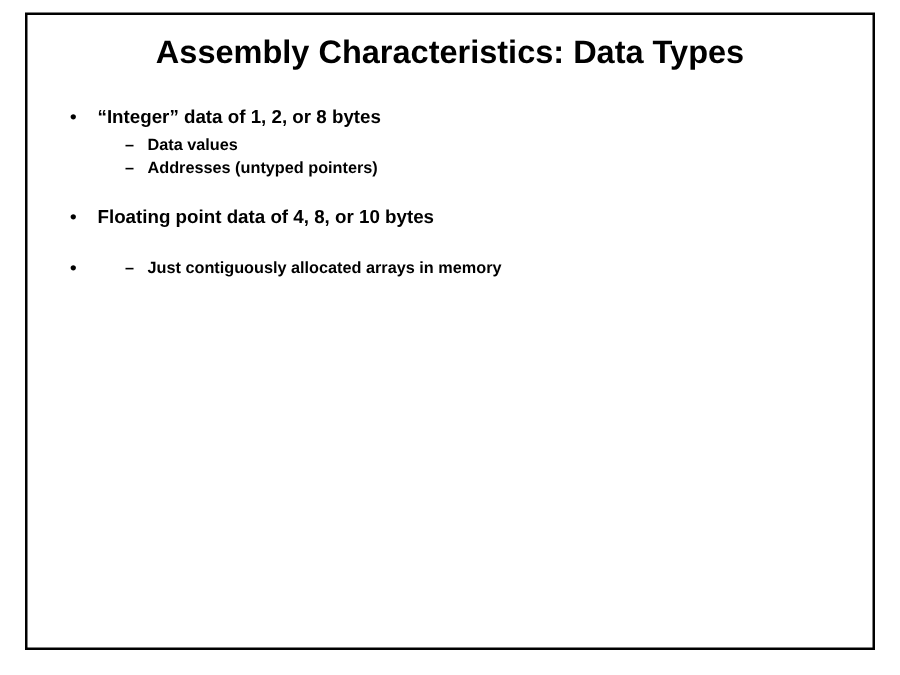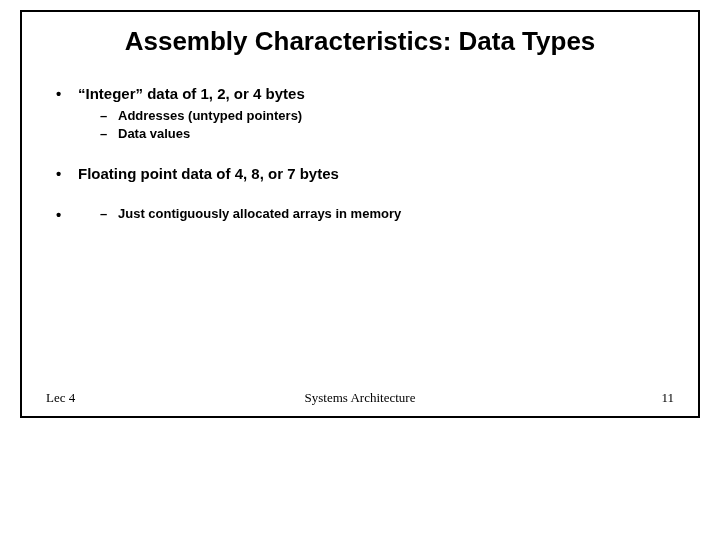--- a/index.html
+++ b/index.html
@@ -8,21 +8,21 @@
     height: 540px;
     background: #ffffff;
     font-family: Arial, Helvetica, sans-serif;
     position: relative;
   }
   .slide {
     position: absolute;
     left: 20px;
     top: 10px;
     width: 680px;
-    height: 408px;
+    height: 510px;
     border: 2px solid #000;
     padding: 14px 18px 8px 18px;
     display: flex;
     flex-direction: column;
   }
   .title {
     font-size: 26px;
     font-weight: bold;
     text-align: center;
     margin-bottom: 28px;
@@ -80,35 +80,30 @@
 </style>
 </head>
 <body>
 
 <div class="slide">
   <div class="title">Assembly Characteristics: Data Types</div>
 
   <div class="content">
     <ul class="level1">
       <li>
-        <span>“Integer” data of 1, 2, or 4 bytes</span>
+        <span>“Integer” data of 1, 2, or 8 bytes</span>
         <ul class="level2">
+          <li>Data values</li>
           <li>Addresses (untyped pointers)</li>
-          <li>Data values</li>
         </ul>
       </li>
       <li>
-        <span>Floating point data of 4, 8, or 7 bytes</span>
+        <span>Floating point data of 4, 8, or 10 bytes</span>
       </li>
       <li>
         <ul class="level2">
           <li>Just contiguously allocated arrays in memory</li>
         </ul>
       </li>
     </ul>
   </div>
 
-  <div class="footer">
-    <div class="left">Lec 4</div>
-    <div class="center">Systems Architecture</div>
-    <div class="right">11</div>
-  </div>
 </div>
 
 </body></html>

